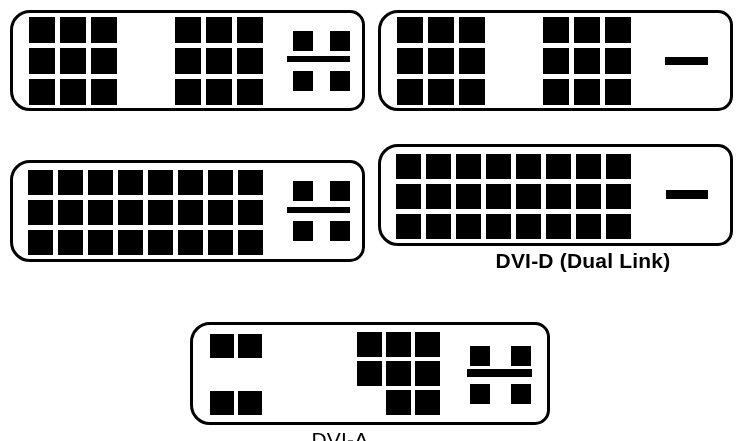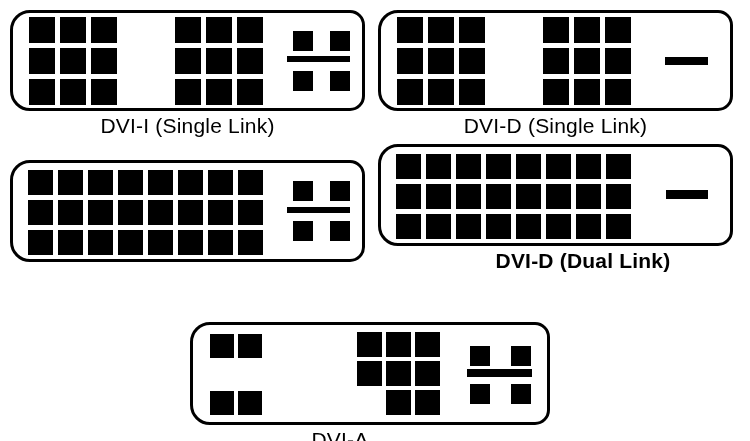--- a/index.html
+++ b/index.html
@@ -68,21 +68,20 @@
             <rect x="162" y="66" width="26" height="26" fill="#000000"></rect>
             <rect x="193" y="66" width="26" height="26" fill="#000000"></rect>
             <rect x="224" y="66" width="26" height="26" fill="#000000"></rect>
             <rect x="280" y="18" width="20" height="20" fill="#000000"></rect>
             <rect x="317" y="18" width="20" height="20" fill="#000000"></rect>
             <rect x="280" y="58" width="20" height="20" fill="#000000"></rect>
             <rect x="317" y="58" width="20" height="20" fill="#000000"></rect>
             <rect x="274" y="43" width="63" height="6" fill="#000000"></rect>
           </svg>
         </div>
-        <div class="connector-label" style="color: rgb(0, 0, 0);">DVI-I (Single Link)</div>
       </div>
       <div class="connector-block" style="left: 378px; top: 10px; width: 355px;">
         <div class="connector-body" style="width: 349px; height: 95px; border-color: rgb(0, 0, 0); background: rgb(255, 255, 255);">
           <svg width="349" height="95">
             <rect x="16" y="4" width="26" height="26" fill="#000000"></rect>
             <rect x="47" y="4" width="26" height="26" fill="#000000"></rect>
             <rect x="78" y="4" width="26" height="26" fill="#000000"></rect>
             <rect x="16" y="35" width="26" height="26" fill="#000000"></rect>
             <rect x="47" y="35" width="26" height="26" fill="#000000"></rect>
             <rect x="78" y="35" width="26" height="26" fill="#000000"></rect>
@@ -94,21 +93,20 @@
             <rect x="224" y="4" width="26" height="26" fill="#000000"></rect>
             <rect x="162" y="35" width="26" height="26" fill="#000000"></rect>
             <rect x="193" y="35" width="26" height="26" fill="#000000"></rect>
             <rect x="224" y="35" width="26" height="26" fill="#000000"></rect>
             <rect x="162" y="66" width="26" height="26" fill="#000000"></rect>
             <rect x="193" y="66" width="26" height="26" fill="#000000"></rect>
             <rect x="224" y="66" width="26" height="26" fill="#000000"></rect>
             <rect x="284" y="44" width="43" height="8" fill="#000000"></rect>
           </svg>
         </div>
-        <div class="connector-label" style="color: rgb(0, 0, 0);">DVI-D (Single Link)</div>
       </div>
       <div class="connector-block" style="left: 10px; top: 160px; width: 355px;">
         <div class="connector-body" style="width: 349px; height: 96px; border-color: rgb(0, 0, 0); background: rgb(255, 255, 255);">
           <svg width="349" height="96">
             <rect x="15" y="7" width="25" height="25" fill="#000000"></rect>
             <rect x="45" y="7" width="25" height="25" fill="#000000"></rect>
             <rect x="75" y="7" width="25" height="25" fill="#000000"></rect>
             <rect x="105" y="7" width="25" height="25" fill="#000000"></rect>
             <rect x="135" y="7" width="25" height="25" fill="#000000"></rect>
             <rect x="165" y="7" width="25" height="25" fill="#000000"></rect>

